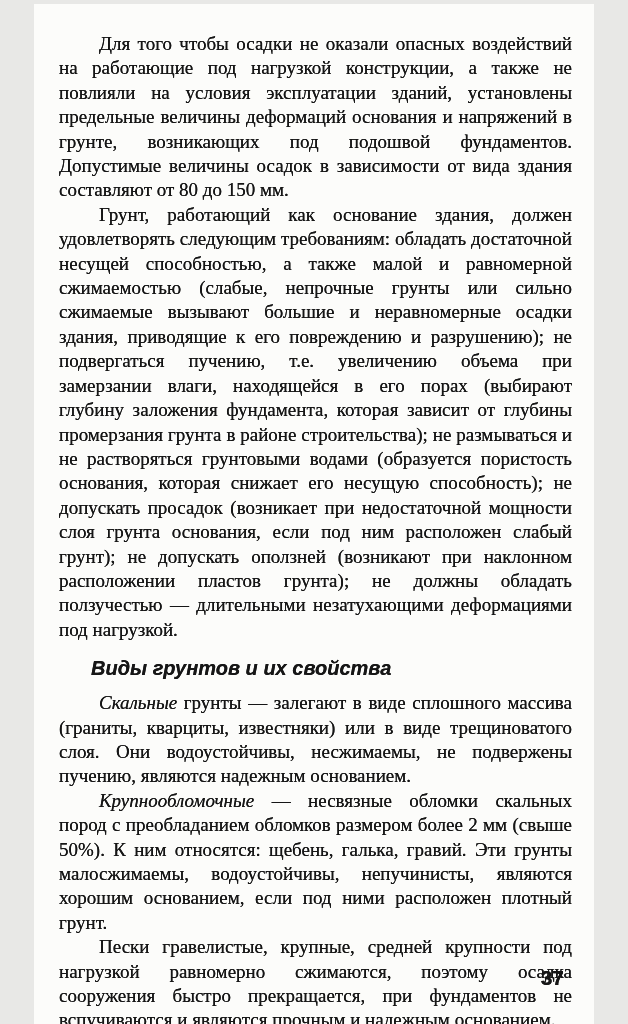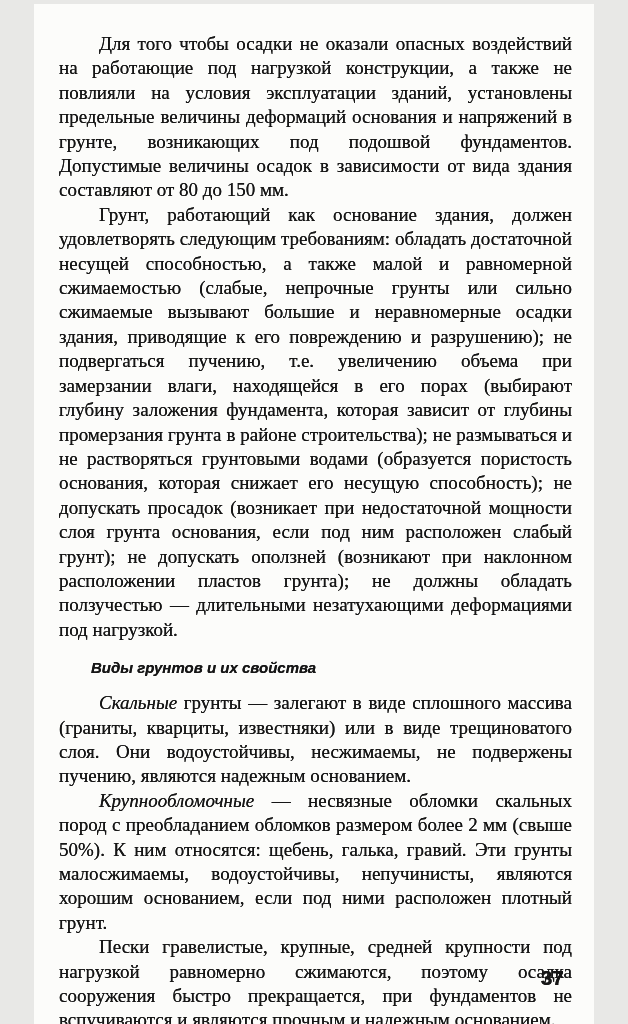--- a/index.html
+++ b/index.html
@@ -32,21 +32,21 @@
   .para {
     margin: 0;
     text-indent: 40px;
   }
   .lead-term {
   }
   .section-heading {
     font-family: "Liberation Sans", "DejaVu Sans", sans-serif;
     font-style: italic;
     font-weight: 700;
-    font-size: 15px;
+    font-size: 20px;
     line-height: 24px;
     margin: 14px 0 11px 32px;
     text-align: left;
     text-indent: 0;
     text-shadow: 0 0 0.5px currentColor;
   }
   .page-number {
     position: absolute;
     top: 962px;
     right: 30px;

